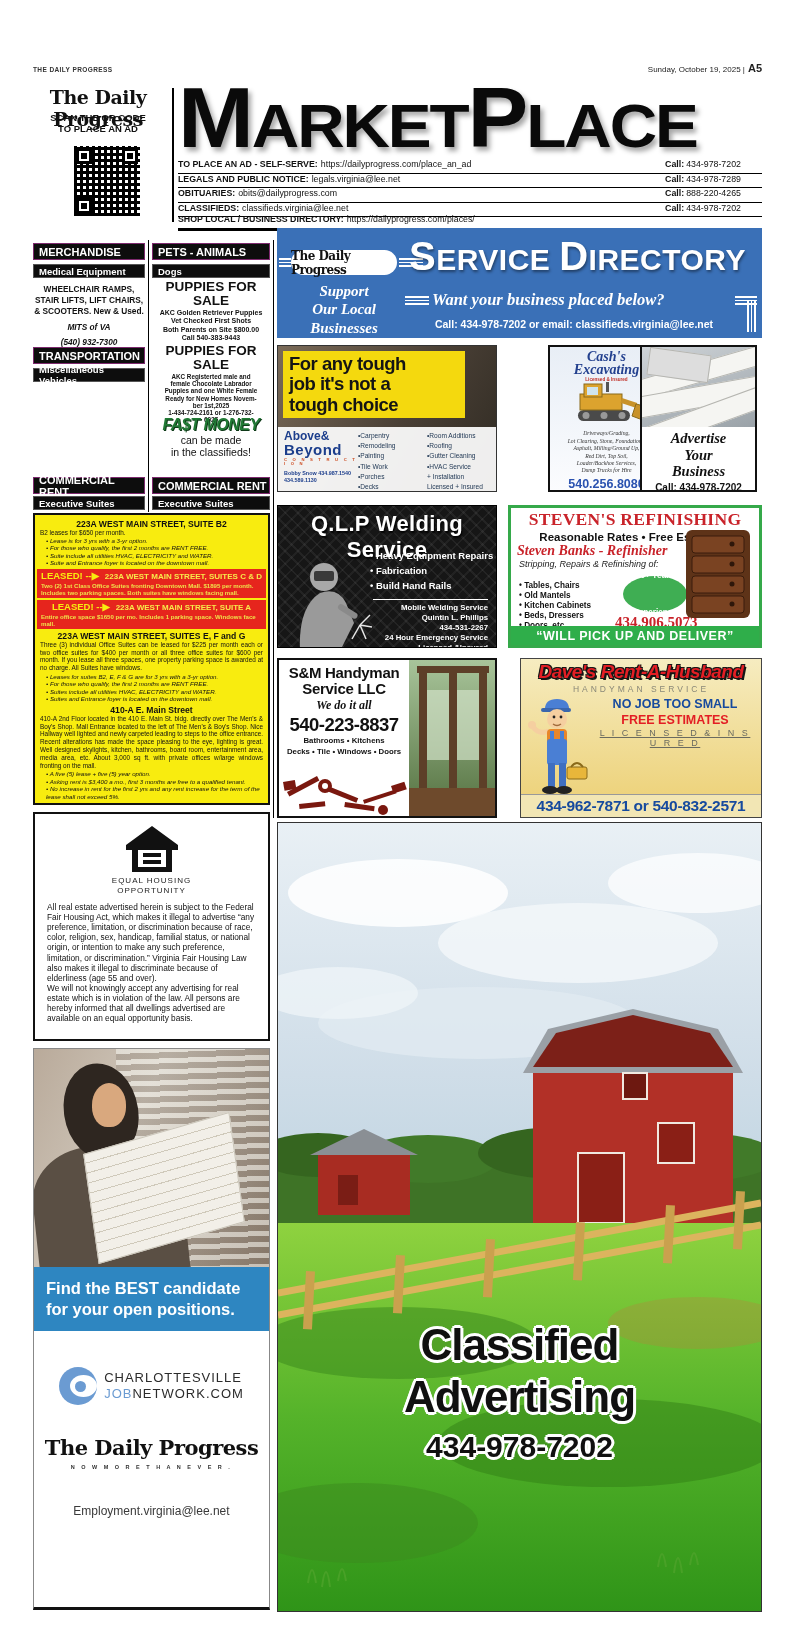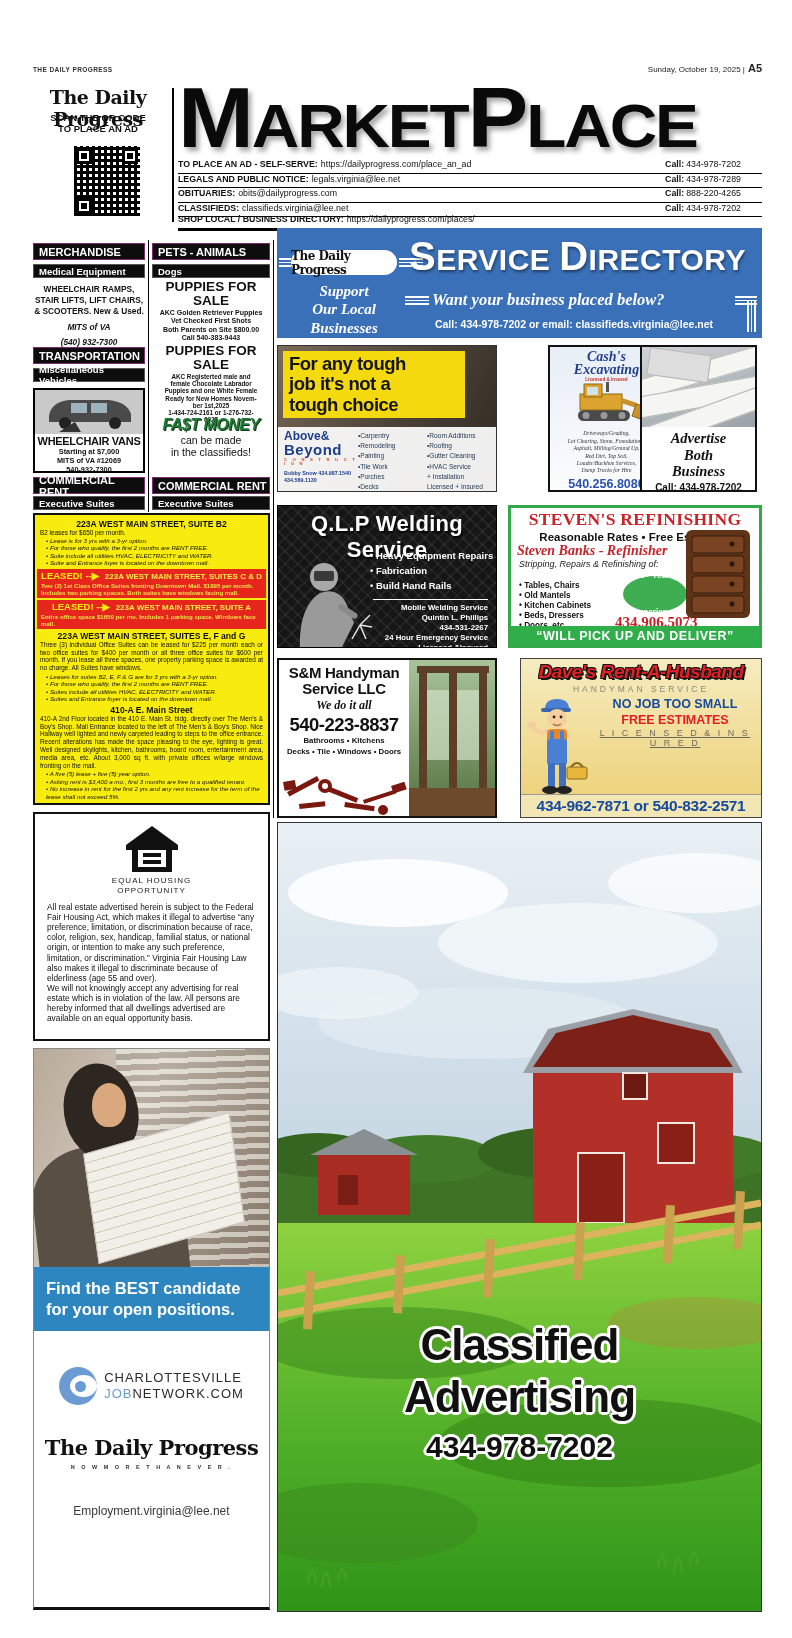--- a/index.html
+++ b/index.html
@@ -269,37 +269,20 @@
   <div class="black-bar bar-sub" style="left:33px;top:264px;width:112px;">Medical Equipment</div>
   <div class="abs" id="med-ad">
     <div>WHEELCHAIR RAMPS,</div>
     <div>STAIR LIFTS, LIFT CHAIRS,</div>
     <div>&amp; SCOOTERS.  New &amp; Used.</div>
     <div class="mits">MITS of VA</div>
     <div class="mits">(540) 932-7300</div>
   </div>
   <div class="black-bar bar-main" style="left:33px;top:347px;width:112px;">TRANSPORTATION</div>
   <div class="black-bar bar-sub" style="left:33px;top:368px;width:112px;">Miscellaneous Vehicles</div>
-  <div class="abs" id="van-box">
-    <div id="van-photo">
-      <svg width="108" height="44" viewBox="0 0 108 44">
-        <rect x="0" y="0" width="108" height="44" fill="#c9c9c9"></rect>
-        <path d="M14 26 Q16 12 34 10 L74 10 Q92 12 96 24 L96 32 L14 32 Z" fill="#4a4a4a"></path>
-        <rect x="36" y="13" width="16" height="10" fill="#9fb3bd"></rect>
-        <rect x="56" y="13" width="16" height="10" fill="#9fb3bd"></rect>
-        <circle cx="30" cy="33" r="6" fill="#222"></circle>
-        <circle cx="80" cy="33" r="6" fill="#222"></circle>
-        <path d="M40 32 L24 42 L46 42 Z" fill="#333"></path>
-      </svg>
-    </div>
-    <div id="van-title">WHEELCHAIR VANS</div>
-    <div class="van-line">Starting at $7,000</div>
-    <div class="van-line">MITS of VA #12069</div>
-    <div class="van-line">540-932-7300</div>
-  </div>
   <div class="black-bar bar-main" style="left:33px;top:477px;width:112px;">COMMERCIAL RENT</div>
   <div class="black-bar bar-sub" style="left:33px;top:496px;width:112px;">Executive Suites</div>
 
   <div class="black-bar bar-main" style="left:152px;top:243px;width:118px;">PETS - ANIMALS</div>
   <div class="black-bar bar-sub" style="left:152px;top:264px;width:118px;">Dogs</div>
   <div class="pup-title" style="left:152px;top:280px;">PUPPIES FOR SALE</div>
   <div class="pup-lines" id="pup1-lines" style="left:152px;top:309px;">
       <div>AKC Golden Retriever Puppies</div>
       <div>Vet Checked First Shots</div>
       <div>Both Parents on Site $800.00</div>
@@ -491,21 +474,21 @@
 
   <div class="abs" id="adv-box">
     <div id="adv-photo">
       <div class="paper-strip" style="left:-10px;top:16px;width:130px;height:18px;transform:rotate(-16deg);"></div>
       <div class="paper-strip" style="left:-6px;top:38px;width:136px;height:20px;transform:rotate(-10deg);"></div>
       <div class="paper-strip" style="left:-8px;top:60px;width:136px;height:20px;transform:rotate(-20deg);"></div>
       <div class="paper-strip" style="left:6px;top:4px;width:60px;height:26px;transform:rotate(8deg);background:#ddd;"></div>
     </div>
     <div id="adv-t">
       <div>Advertise</div>
-      <div>Both</div>
+      <div>Your</div>
       <div>Business</div>
     </div>
     <div id="adv-call">Call: 434-978-7202</div>
   </div>
 
   <div class="abs" id="qlp-box">
     <div id="qlp-title">Q.L.P Welding Service</div>
     <div id="qlp-bullets">
         <div>• Heavy Equipment Repairs</div>
         <div>• Fabrication</div>

